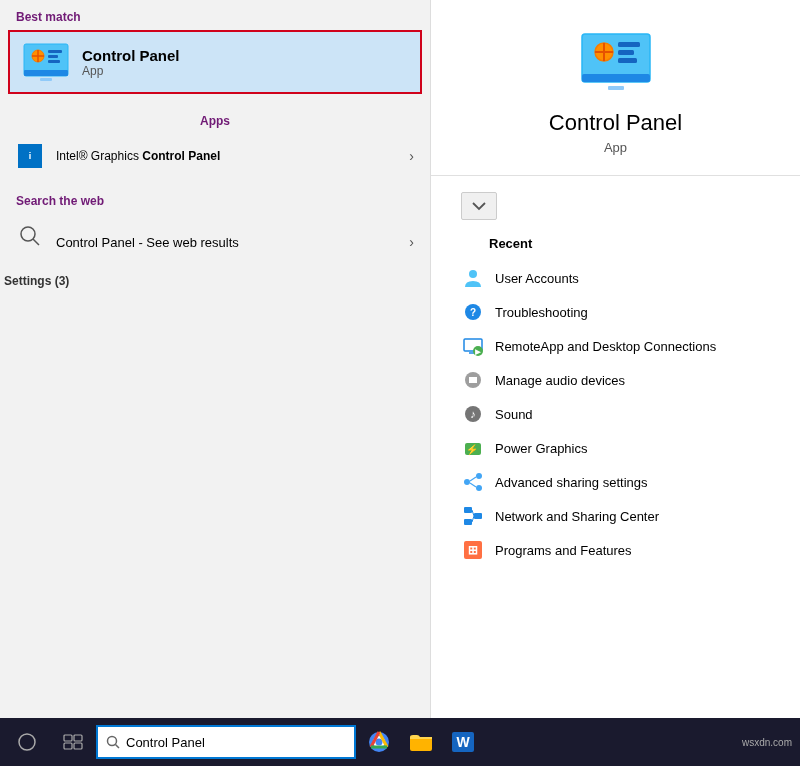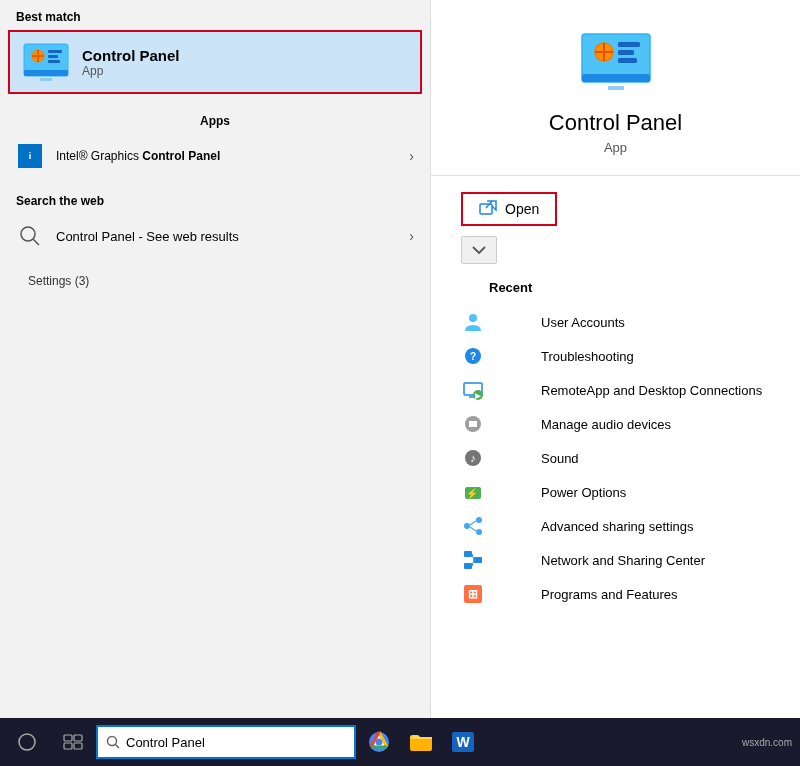--- a/index.html
+++ b/index.html
@@ -28,21 +28,21 @@
       width: 430px;
       height: 100%;
       background: #f2f2f2;
       display: flex;
       flex-direction: column;
     }
 
     .section-label {
       font-size: 12px;
       font-weight: 600;
-      color: #000000;
+      color: #701a75;
       padding: 10px 16px 6px 16px;
     }
 
     
     .best-match-item {
       background: #cce4f7;
       border: 2.5px solid #d0021b;
       margin: 0 8px;
       padding: 10px 12px;
       display: flex;
@@ -100,21 +100,21 @@
     }
 
     .apps-item-arrow {
       font-size: 14px;
       color: #555;
     }
 
     
     .search-web-item {
       display: flex;
-      align-items: center;
+      align-items: flex-end;
       padding: 8px 16px;
       cursor: pointer;
     }
 
     .search-web-icon {
       width: 28px;
       height: 28px;
       margin-right: 12px;
       flex-shrink: 0;
       display: flex;
@@ -128,23 +128,23 @@
       flex: 1;
     }
 
     .search-web-arrow {
       font-size: 14px;
       color: #555;
     }
 
     .settings-label {
       font-size: 12px;
-      font-weight: 400;
+      font-weight: 700;
       color: #333;
-      padding: 10px 16px 6px 28px;
+      padding: 10px 16px 6px 4px;
     }
 
     
     .right-panel {
       flex: 1;
       height: 100%;
       background: #ffffff;
       display: flex;
       flex-direction: column;
       padding: 30px 30px 20px 30px;
@@ -240,21 +240,20 @@
       margin-right: 10px;
       flex-shrink: 0;
       display: flex;
       align-items: center;
       justify-content: center;
     }
 
     .recent-name {
       font-size: 13px;
       color: #000;
-      margin-left: 46px;
     }
 
     
     .taskbar {
       position: absolute;
       bottom: 0;
       left: 0;
       width: 800px;
       height: 48px;
       background: #1a1a2e;
@@ -385,30 +384,20 @@
         <rect x="38" y="26" width="19" height="5" rx="1.5" fill="#1565c0"></rect>
         <rect x="28" y="54" width="16" height="4" rx="1" fill="#90caf9"></rect>
       </svg>
     </div>
 
     <div class="right-app-name">Control Panel</div>
     <div class="right-app-type">App</div>
 
     <div class="divider"></div>
 
-    <div class="open-button-container">
-      <button class="open-button">
-        <svg class="open-button-icon" width="18" height="18" viewBox="0 0 18 18">
-          <rect x="1" y="4" width="12" height="10" rx="1" fill="none" stroke="#1e88e5" stroke-width="1.5"></rect>
-          <polyline points="8,1 13,1 17,1 17,10 13,6" fill="none" stroke="#1e88e5" stroke-width="1.5"></polyline>
-          <line x1="13" y1="1" x2="7" y2="8" stroke="#1e88e5" stroke-width="1.5"></line>
-        </svg>
-        <span>Open</span>
-      </button>
-    </div>
 
     <div class="expand-btn">
       <svg width="14" height="10" viewBox="0 0 14 10">
         <polyline points="1,2 7,8 13,2" fill="none" stroke="#555" stroke-width="1.8"></polyline>
       </svg>
     </div>
 
     <div class="recent-label">Recent</div>
 
     <div>
@@ -465,21 +454,21 @@
         <span class="recent-name">Sound</span>
       </div>
 
       <div class="recent-item">
         <div class="recent-icon">
           <svg width="22" height="22" viewBox="0 0 22 22">
             <rect x="3" y="6" width="16" height="12" rx="2" fill="#4caf50"></rect>
             <text x="11" y="16" text-anchor="middle" fill="white" font-size="10" font-weight="bold">⚡</text>
           </svg>
         </div>
-        <span class="recent-name">Power Options</span>
+        <span class="recent-name">Power Graphics</span>
       </div>
 
       <div class="recent-item">
         <div class="recent-icon">
           <svg width="22" height="22" viewBox="0 0 22 22">
             <circle cx="5" cy="11" r="3" fill="#42a5f5"></circle>
             <circle cx="17" cy="5" r="3" fill="#42a5f5"></circle>
             <circle cx="17" cy="17" r="3" fill="#42a5f5"></circle>
             <line x1="8" y1="10" x2="14" y2="6" stroke="#42a5f5" stroke-width="1.2"></line>
             <line x1="8" y1="12" x2="14" y2="16" stroke="#42a5f5" stroke-width="1.2"></line>

